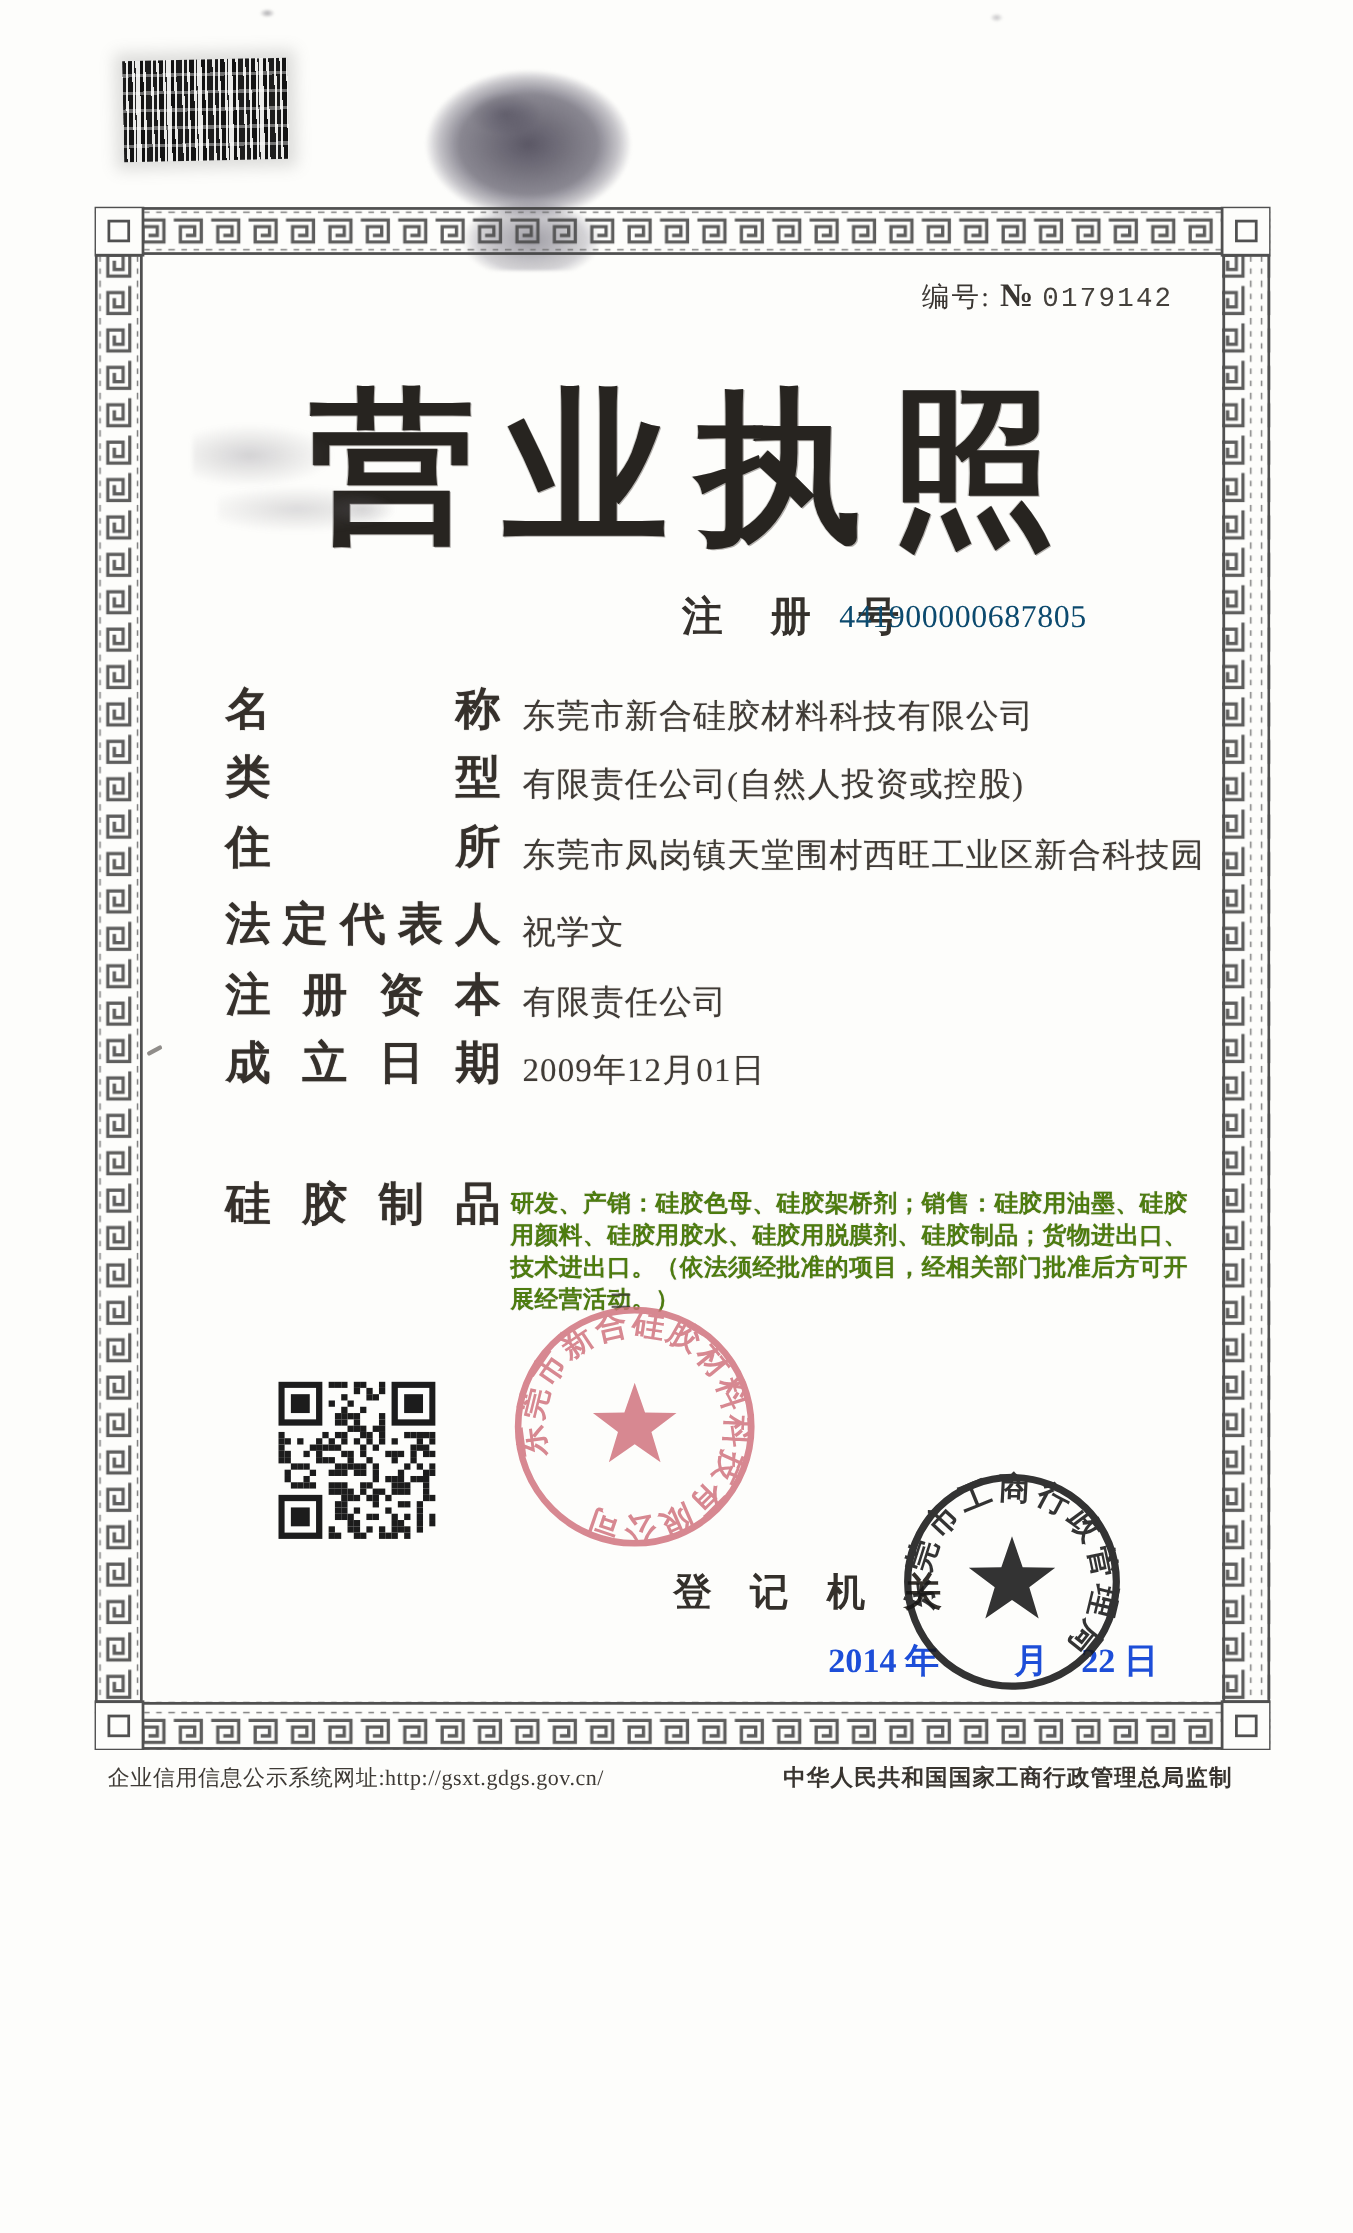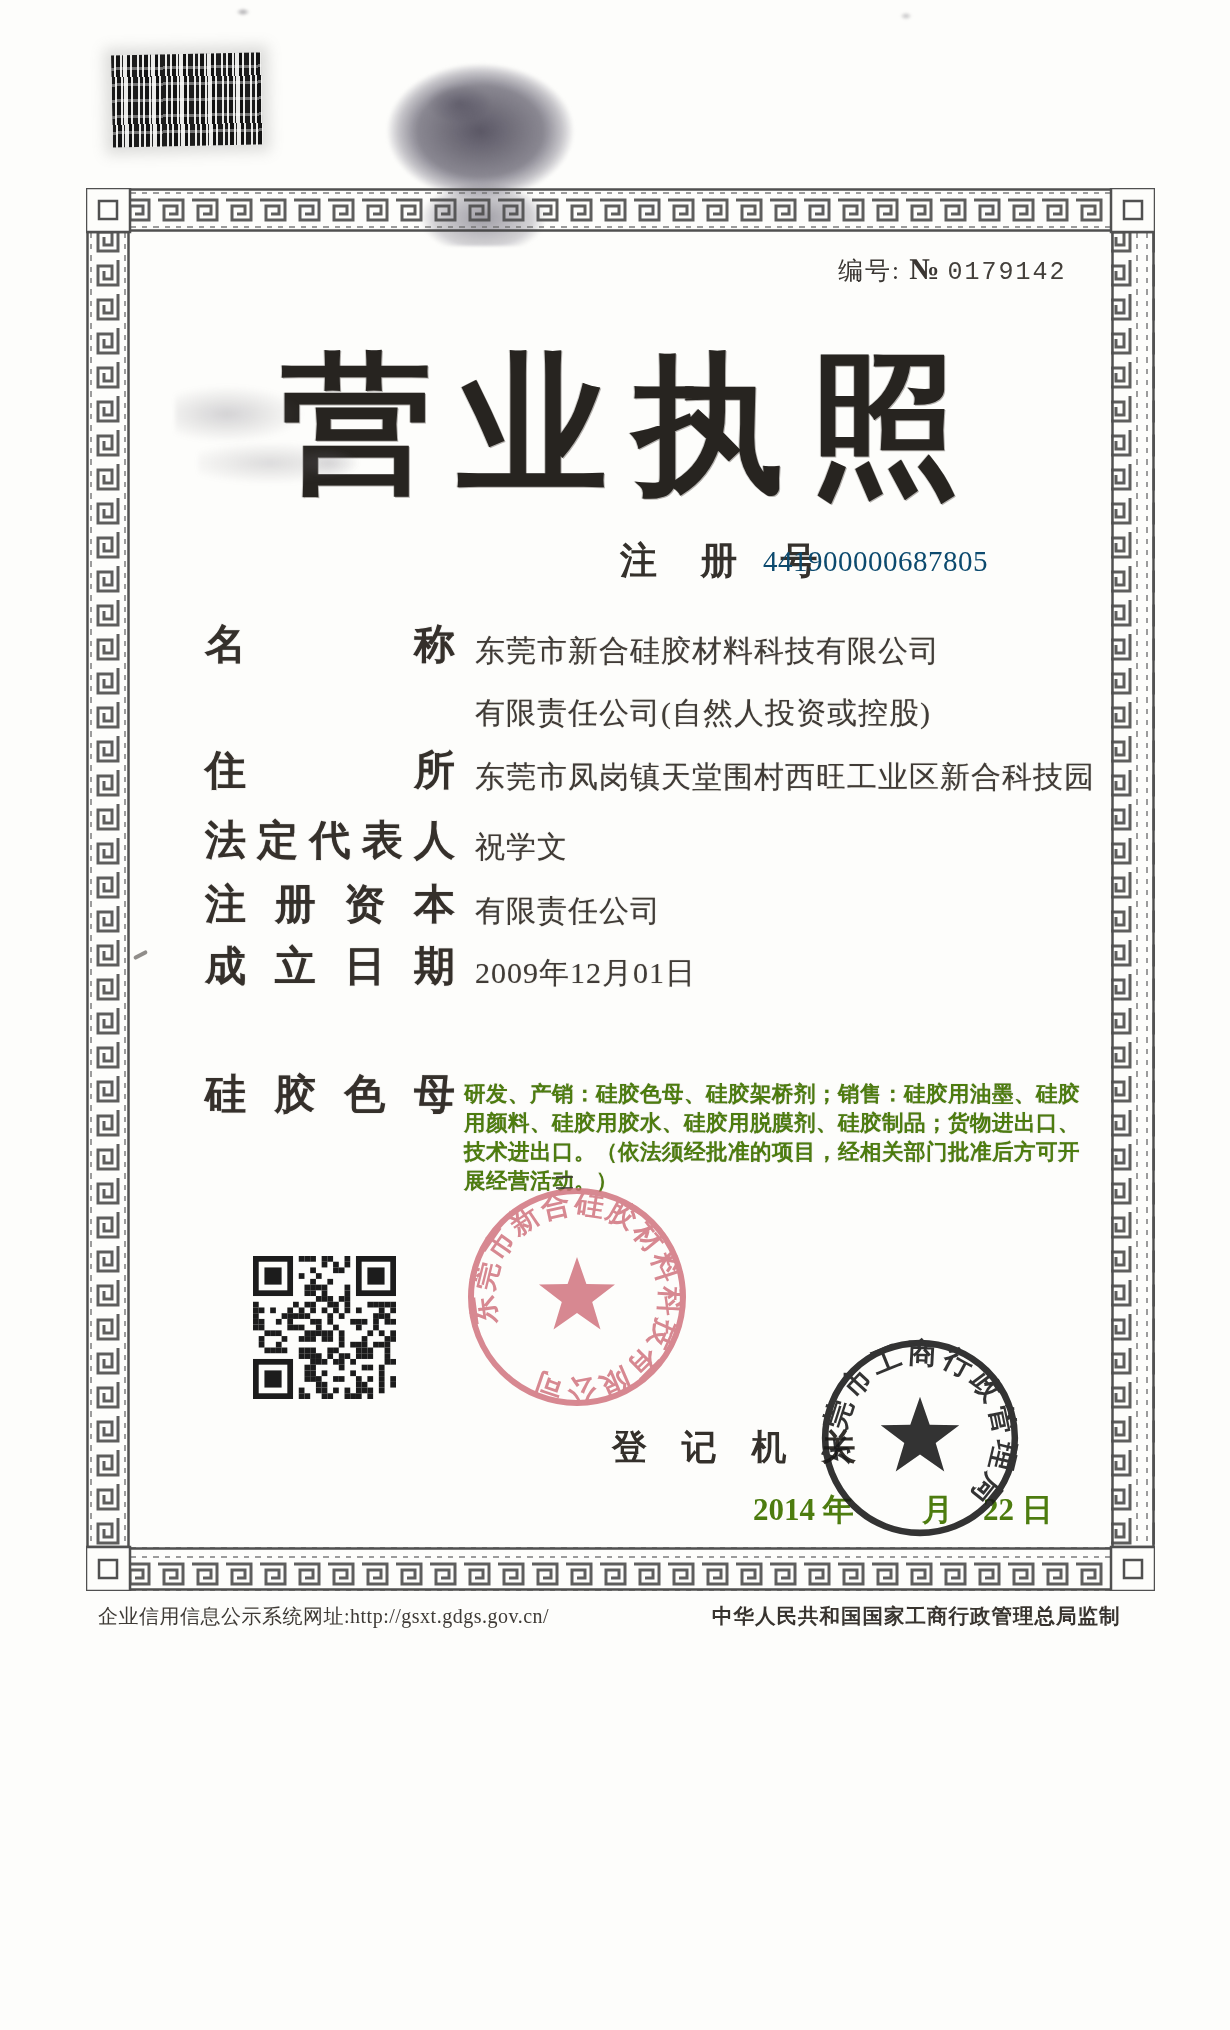--- a/index.html
+++ b/index.html
@@ -72,21 +72,21 @@
 
   
   .qr{left:253px;top:1256px;}
 
   
   .seal-red{left:462px;top:1182px;filter:blur(.4px);}
   .seal-black{left:812px;top:1330px;filter:blur(.3px);}
 
   
   .registrar{left:612px;top:1424px;font-size:35px;font-weight:700;letter-spacing:13px;color:#34302b;white-space:nowrap;}
-  .date-part{top:1489px;font-size:31px;font-weight:600;color:#4d7c0f;white-space:nowrap;}
+  .date-part{top:1489px;font-size:31px;font-weight:600;color:#1d4ed8;white-space:nowrap;}
   .dp-year{left:753px;} .dp-month{left:922px;} .dp-day{left:983px;}
 
   
   .footer-left{left:98px;top:1603px;font-size:20px;letter-spacing:.5px;color:#3e3a35;white-space:nowrap;}
   .footer-right{left:712px;top:1602px;font-size:20.5px;font-weight:600;letter-spacing:1px;color:#38342f;white-space:nowrap;}
 
   
   .smudge1{left:175px;top:385px;width:130px;height:58px;background:radial-gradient(ellipse at 40% 50%, rgba(116,113,122,.30), rgba(0,0,0,0) 70%);filter:blur(2px);}
   .smudge2{left:198px;top:442px;width:160px;height:42px;background:radial-gradient(ellipse at 45% 50%, rgba(116,113,122,.24), rgba(0,0,0,0) 72%);filter:blur(2px);}
   .smudge3{left:300px;top:448px;width:60px;height:30px;background:radial-gradient(ellipse, rgba(110,107,118,.22), rgba(0,0,0,0) 70%);filter:blur(2px);}
@@ -153,40 +153,41 @@
   <div class="abs smudge3"></div>
 
   <div class="abs regno-label">注 册 号</div>
   <div class="abs regno-value">441900000687805</div>
 
   <div class="abs frow" style="top:622px">
     <span class="flabel">名称</span>
     <span class="fvalue">东莞市新合硅胶材料科技有限公司</span>
   </div>
   <div class="abs frow" style="top:684px">
+    <span class="flabel">类型</span>
     <span class="fvalue">有限责任公司(自然人投资或控股)</span>
   </div>
   <div class="abs frow" style="top:748px">
     <span class="flabel">住所</span>
     <span class="fvalue">东莞市凤岗镇天堂围村西旺工业区新合科技园</span>
   </div>
   <div class="abs frow" style="top:818px">
     <span class="flabel">法定代表人</span>
     <span class="fvalue">祝学文</span>
   </div>
   <div class="abs frow" style="top:882px">
     <span class="flabel">注册资本</span>
     <span class="fvalue">有限责任公司</span>
   </div>
   <div class="abs frow" style="top:944px">
     <span class="flabel">成立日期</span>
     <span class="fvalue">2009年12月01日</span>
   </div>
   <div class="abs frow" style="top:1072px;height:130px">
-    <span class="flabel">硅胶色母</span>
+    <span class="flabel">硅胶制品</span>
     <span class="scope-value">研发、产销：硅胶色母、硅胶架桥剂；销售：硅胶用油墨、硅胶用颜料、硅胶用胶水、硅胶用脱膜剂、硅胶制品；货物进出口、技术进出口。（依法须经批准的项目，经相关部门批准后方可开展经营活动。）</span>
   </div>
 
   <div class="abs tickmark"></div>
   <div class="abs scope-endmark"></div>
 
   <svg class="abs qr" id="qr-svg" width="143" height="143" viewBox="0 0 143 143">
       <rect x="45.76" y="0" width="5.72" height="5.72" fill="#1c1c1c"></rect>
       <rect x="51.48" y="0" width="5.72" height="5.72" fill="#1c1c1c"></rect>
       <rect x="57.199999999999996" y="0" width="5.72" height="5.72" fill="#1c1c1c"></rect>

